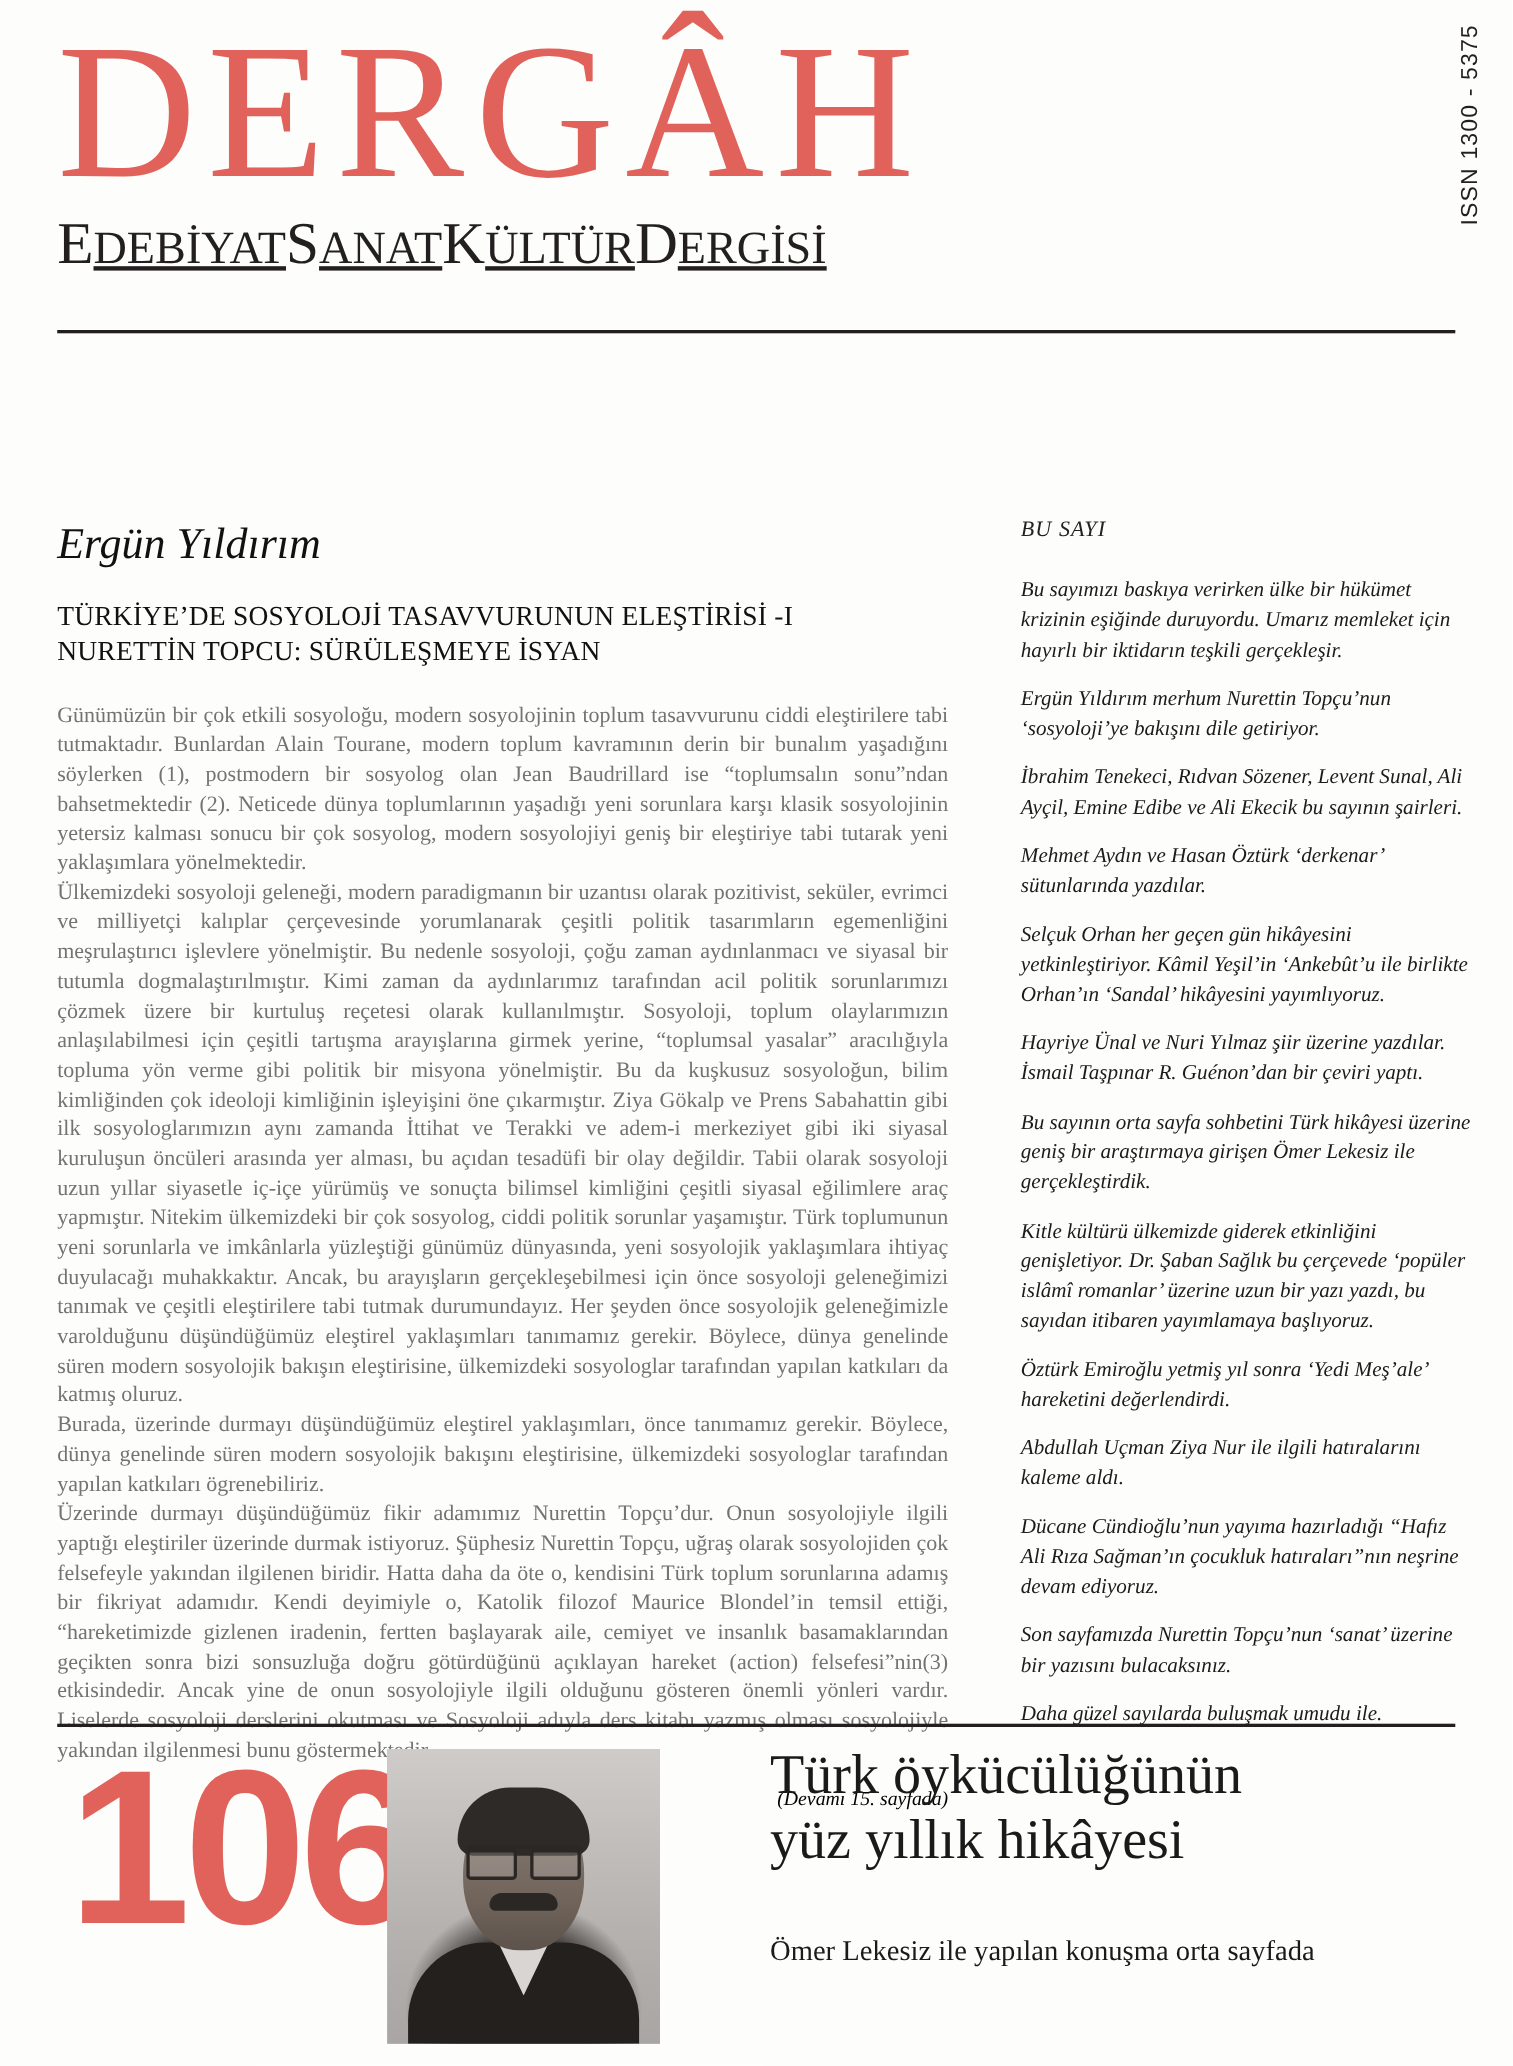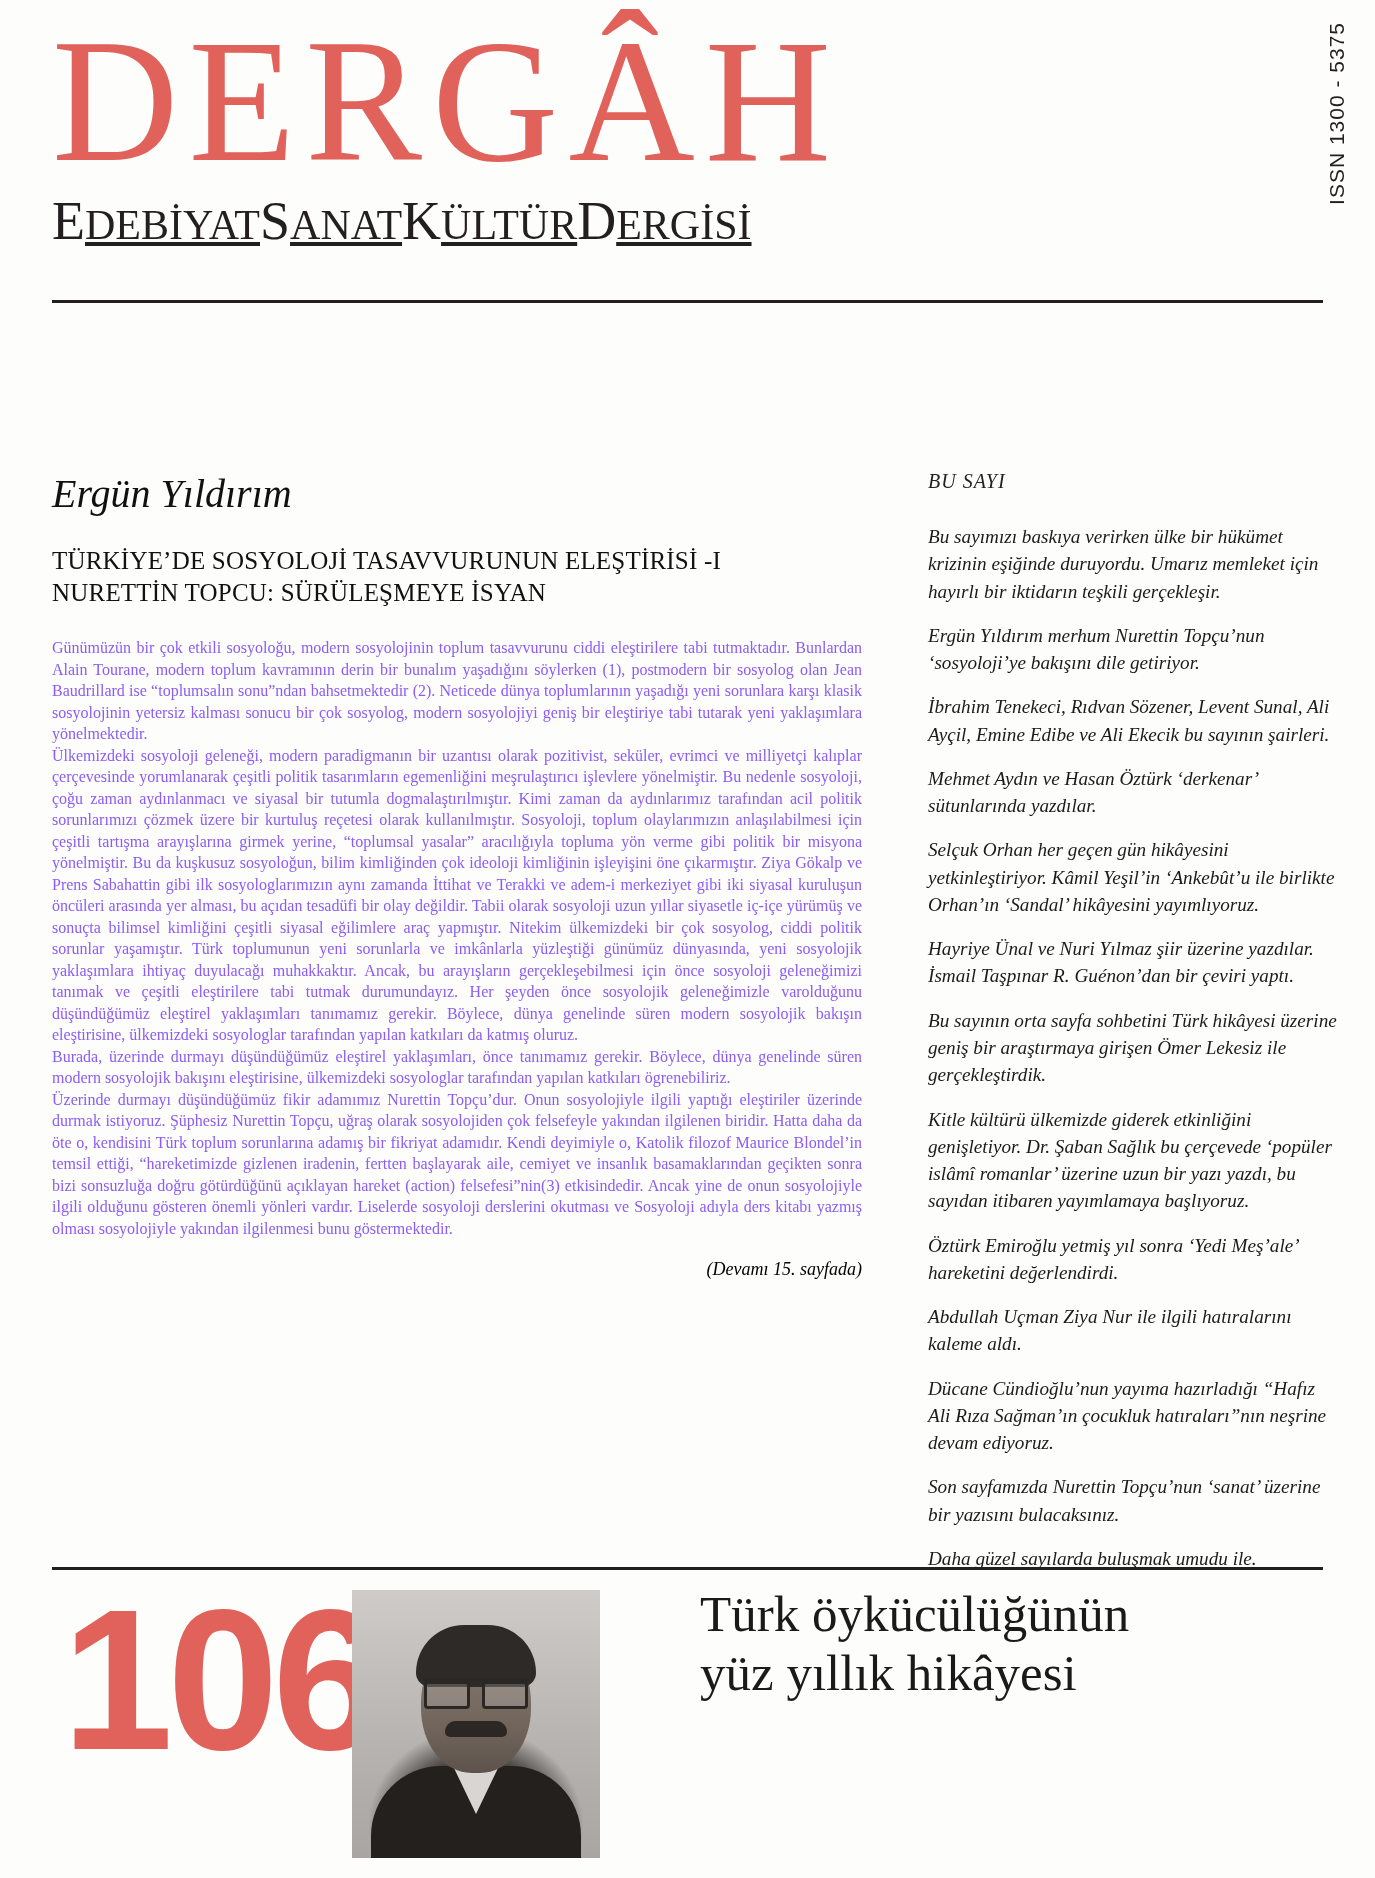--- a/index.html
+++ b/index.html
@@ -84,25 +84,25 @@
     color: #111;
   }
   .article-title {
     font-size: 25px;
     line-height: 1.28;
     margin: 0 0 28px 0;
     color: #111;
     letter-spacing: 0.2px;
   }
   .body-text {
-    font-size: 16px;
+    font-size: 20px;
     line-height: 1.345;
     text-align: justify;
     margin: 0;
-    color: #8b5cf6;
+    color: #737373;
     hyphens: auto;
   }
   .body-text p { margin: 0; }
   .cont-note {
     margin-top: 20px;
     text-align: right;
     font-style: italic;
     font-size: 18px;
     color: #000000;
   }
@@ -301,15 +301,16 @@
     <div class="hair"></div>
     <div class="glasses"></div>
     <div class="mustache"></div>
   </div>
 
   <div class="teaser">
     <div class="teaser-title">
       <div>Türk öykücülüğünün</div>
       <div>yüz yıllık hikâyesi</div>
     </div>
+    <div class="teaser-sub">Ömer Lekesiz ile yapılan konuşma orta sayfada</div>
   </div>
 
 </div>
 
 </body></html>

